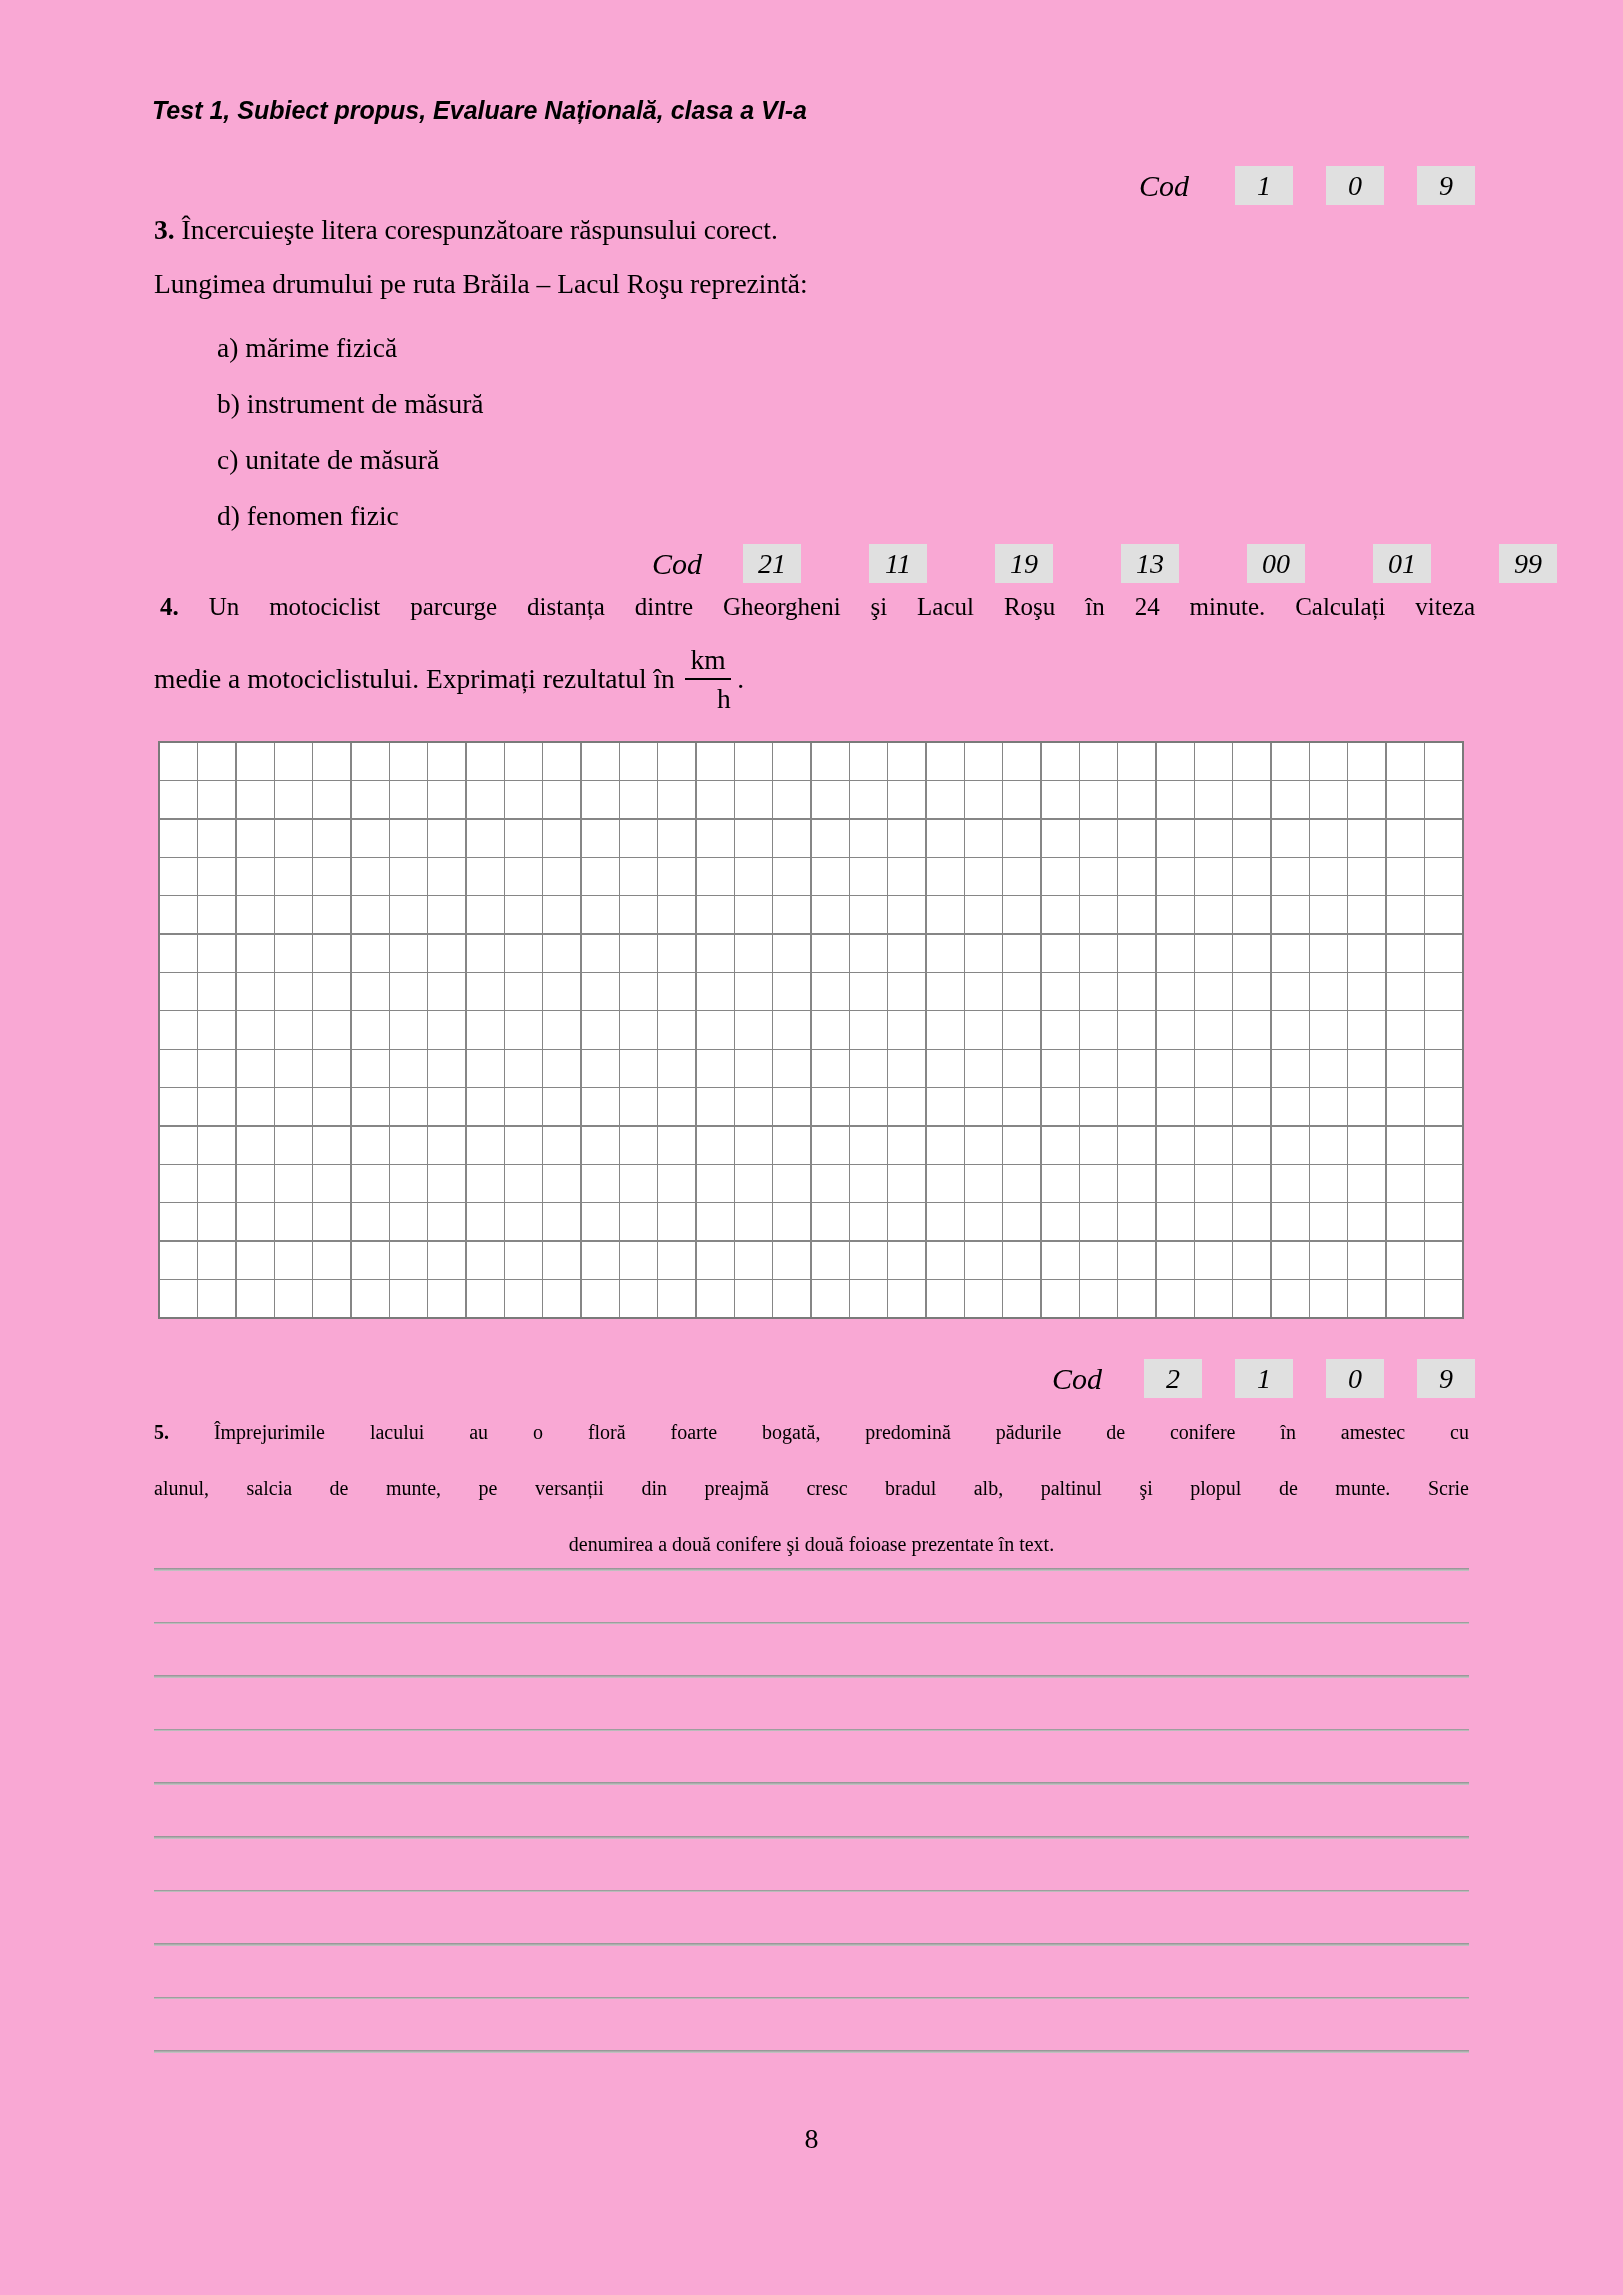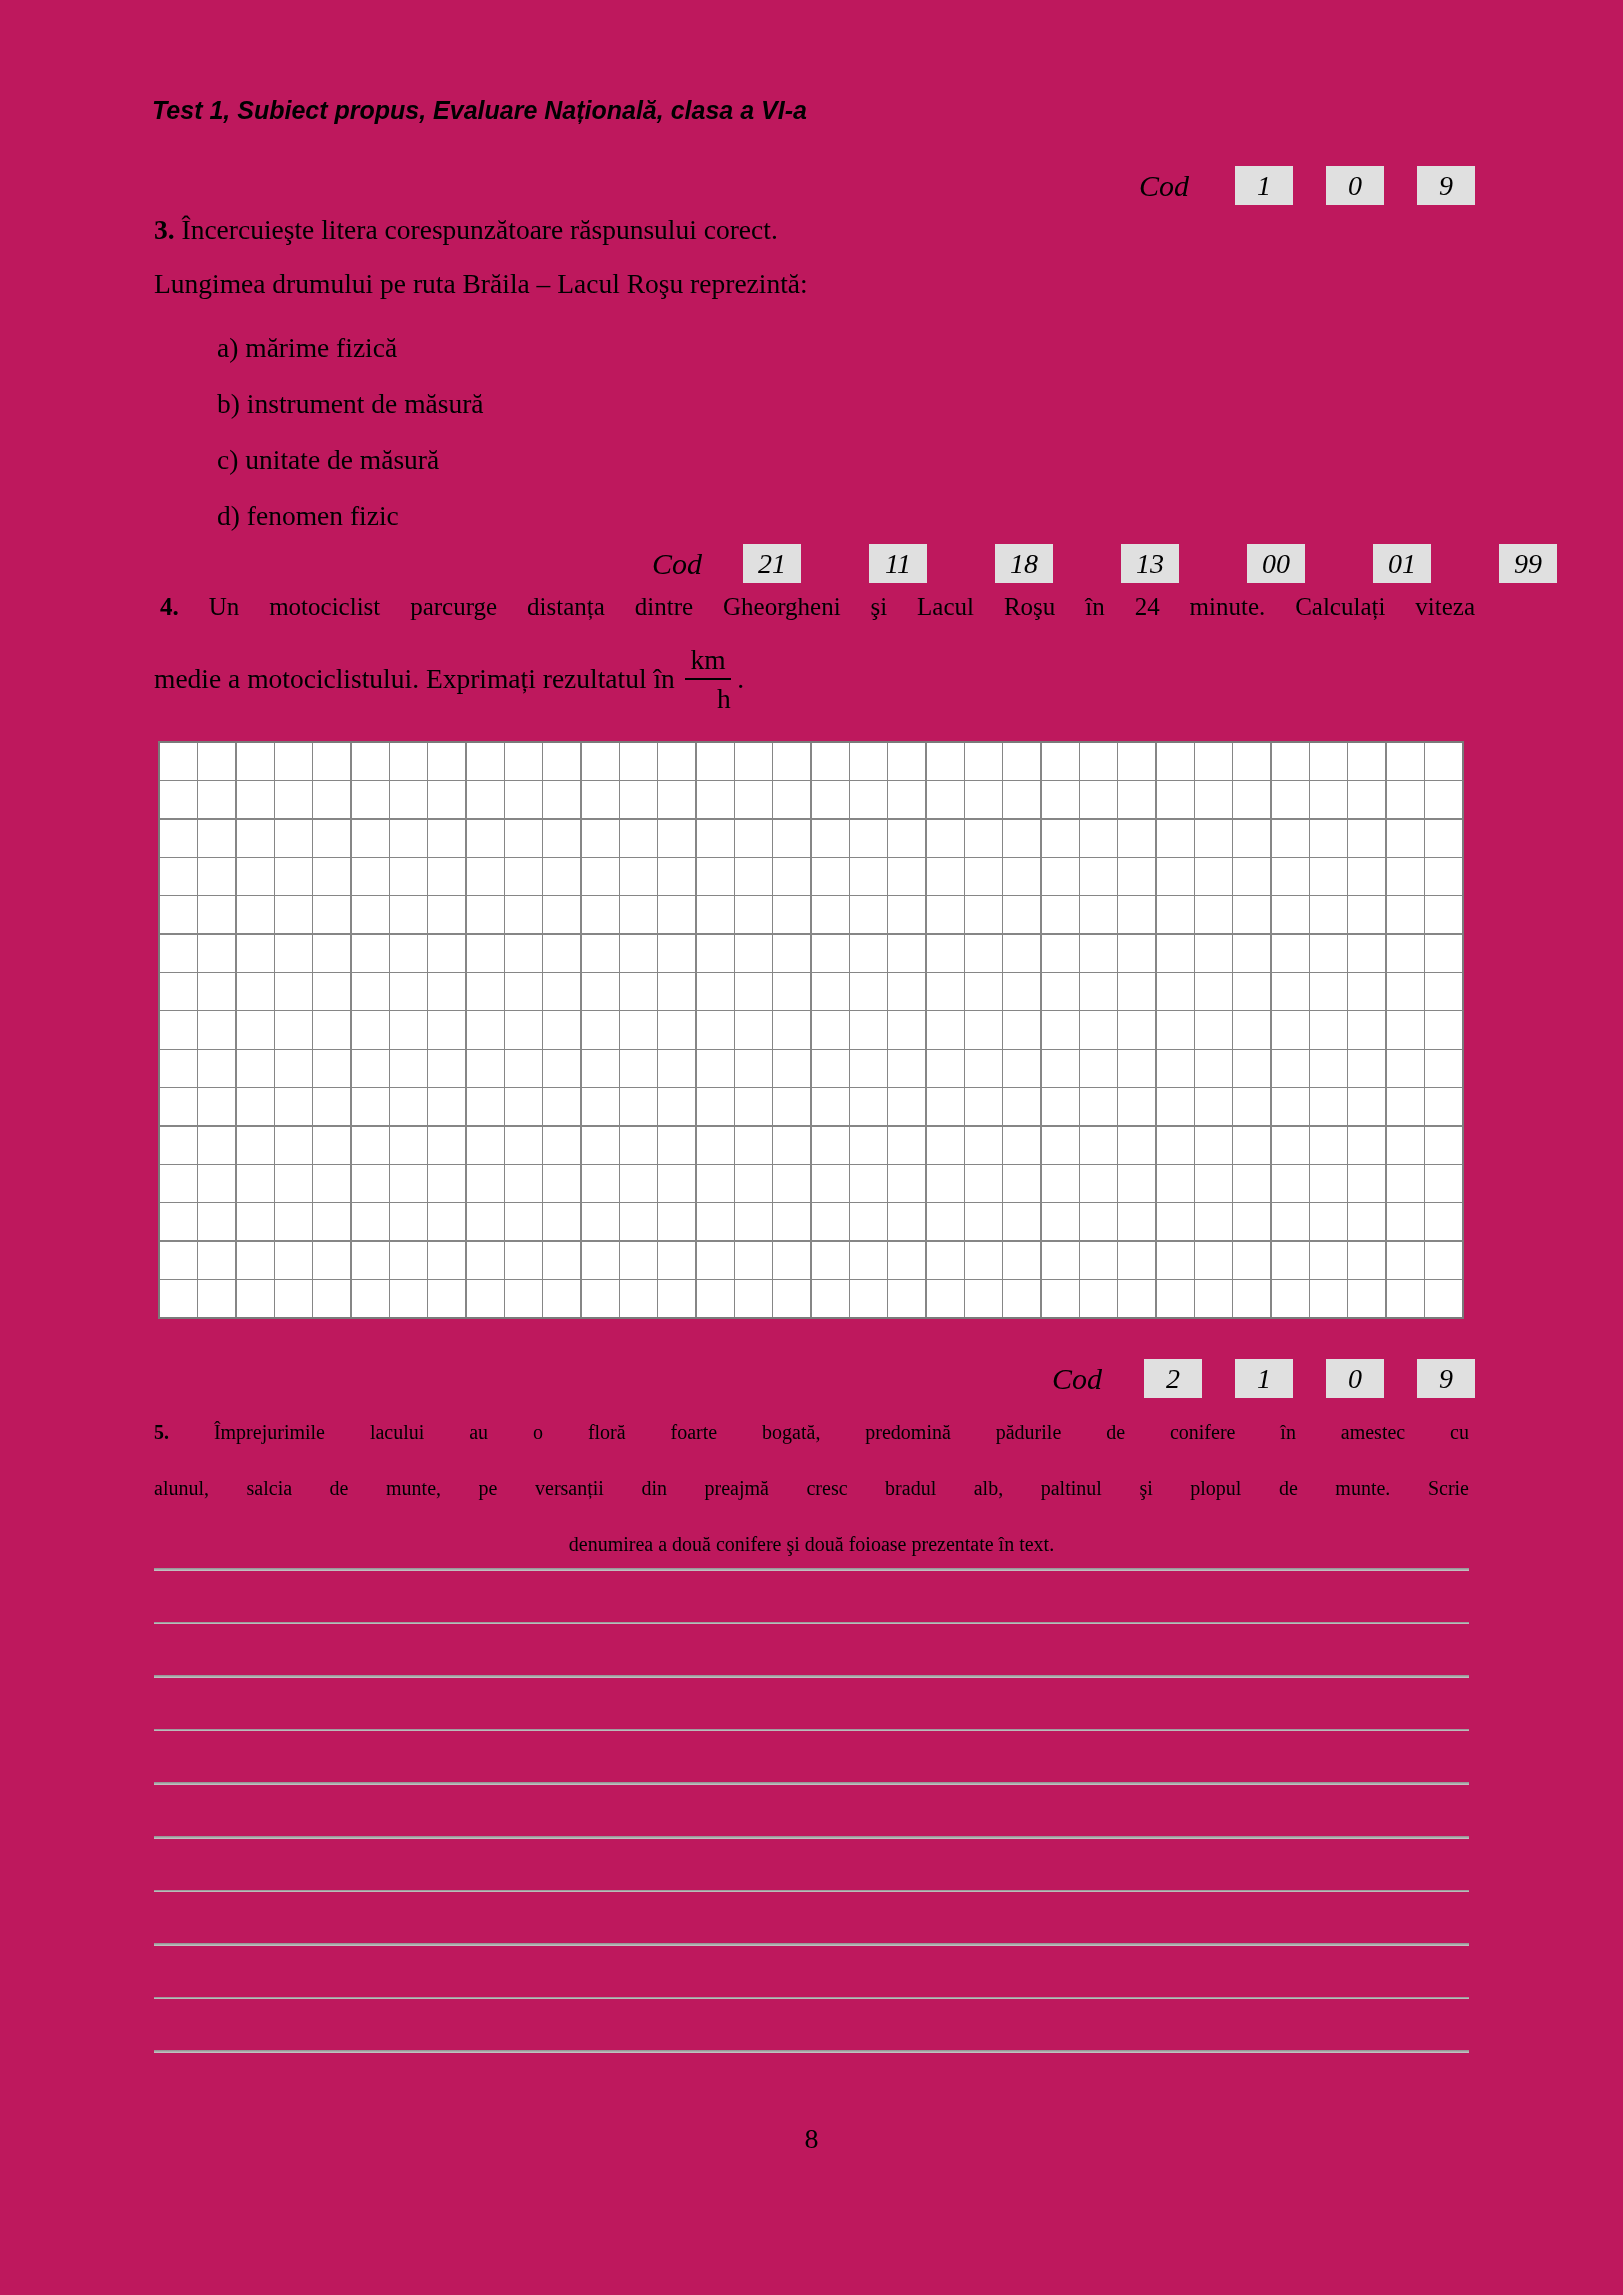--- a/index.html
+++ b/index.html
@@ -1,19 +1,19 @@
 <!DOCTYPE html>
 <html style="--code-box-bg: #e0e0e0; --grid-line: #868686; --grid-border: #7a7a7a; --answer-line-dark: #8f8f8f; --answer-line-light: #c9c9c9;font-size:10.5px"><head>
 <meta charset="utf-8">
 <style>
   html,body { margin:0; padding:0; background:#ffffff; }
   .page {
     position:relative;
     width:1623px; height:2295px;
-    background:#be185d;
+    background:#f9a8d4;
     color:#000;
     font-family:"Liberation Serif", serif;
     overflow:hidden;
   }
 
   
   .header {
     position:absolute; left:152px; top:96px;
     font-family:"Liberation Sans", sans-serif;
     font-weight:bold; font-style:italic;
@@ -140,21 +140,21 @@
       <span>d)</span>
       <span>fenomen fizic</span>
     </div>
   </div>
 
   <div class="cod-row cod-row-2">
     <span class="cod-label">Cod</span>
     <span class="boxes gap-80">
       <span class="code-box">21</span>
       <span class="code-box">11</span>
-      <span class="code-box">18</span>
+      <span class="code-box">19</span>
       <span class="code-box">13</span>
       <span class="code-box">00</span>
       <span class="code-box">01</span>
       <span class="code-box">99</span>
     </span>
   </div>
 
   <div class="q4-l1">
     <span class="bold">4.</span>
     <span>Un motociclist parcurge distanța dintre Gheorgheni şi Lacul Roşu în 24 minute. Calculați viteza</span>

